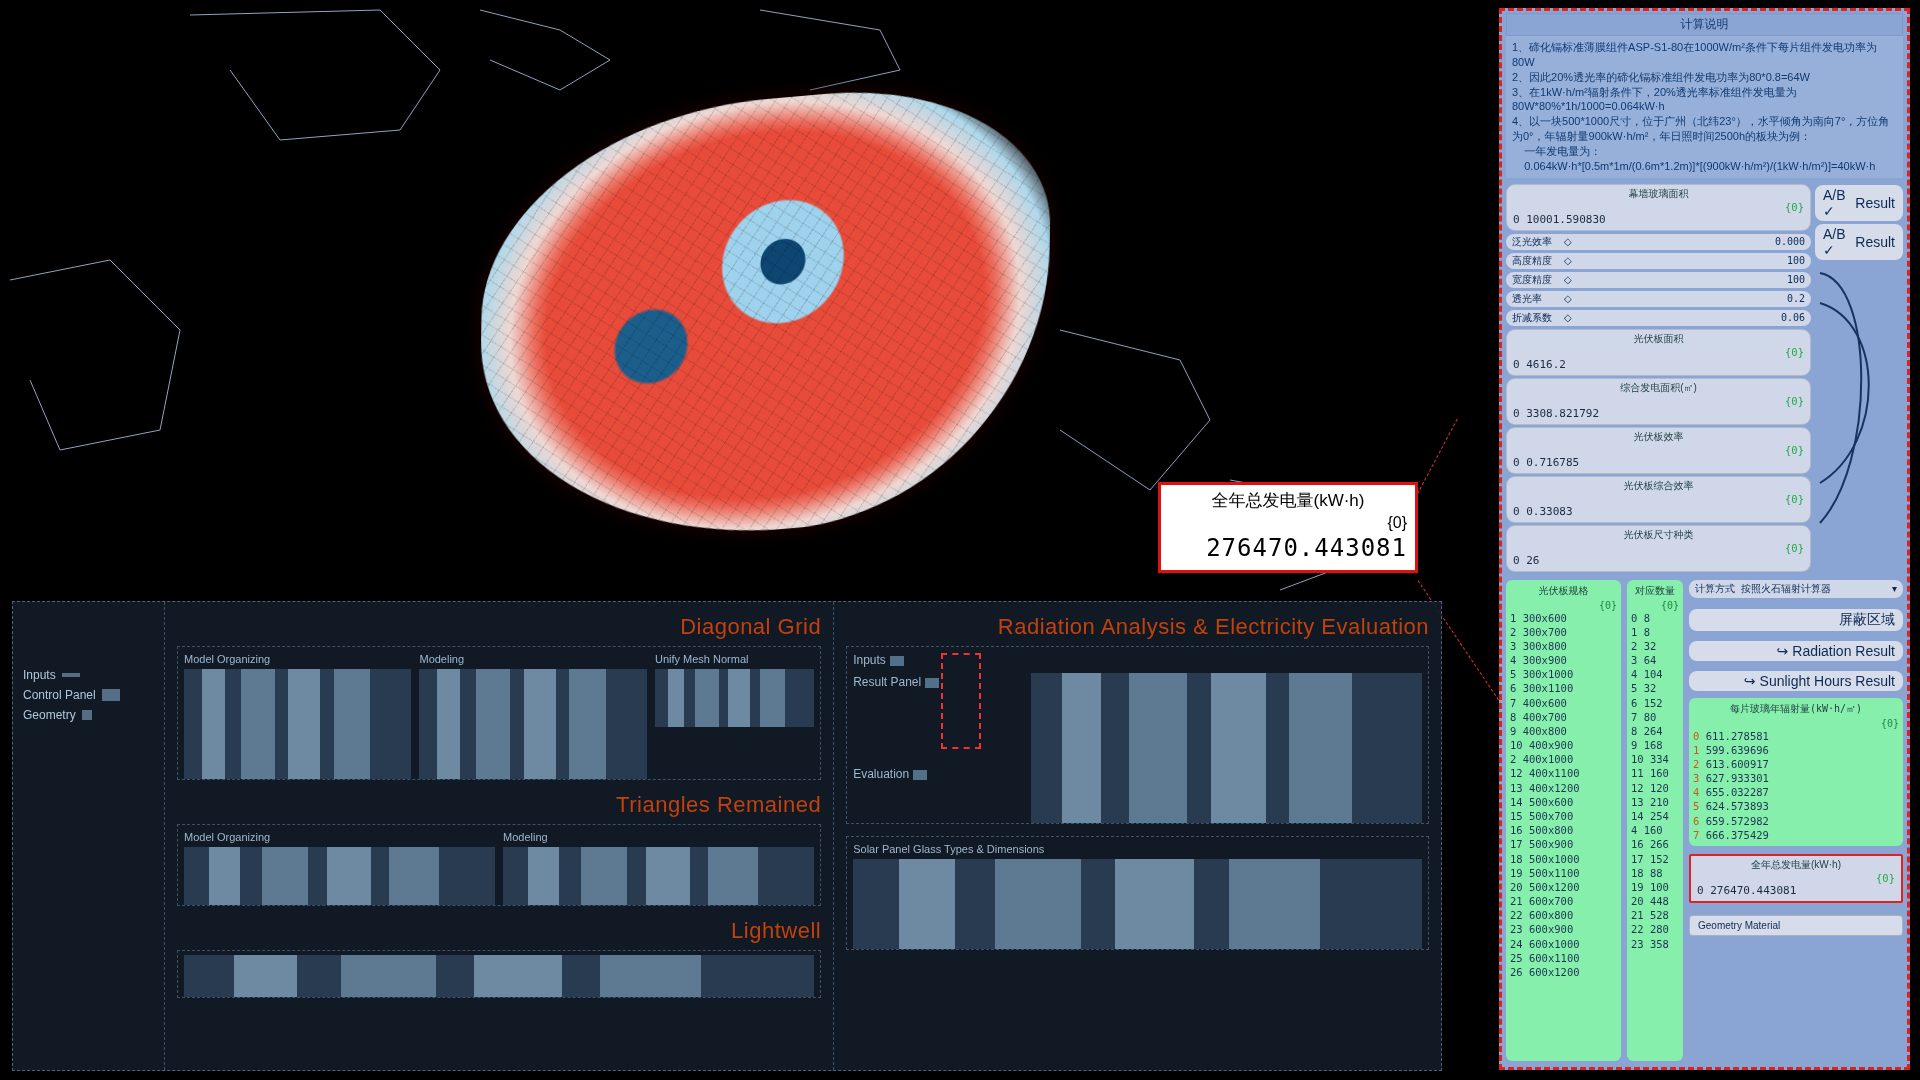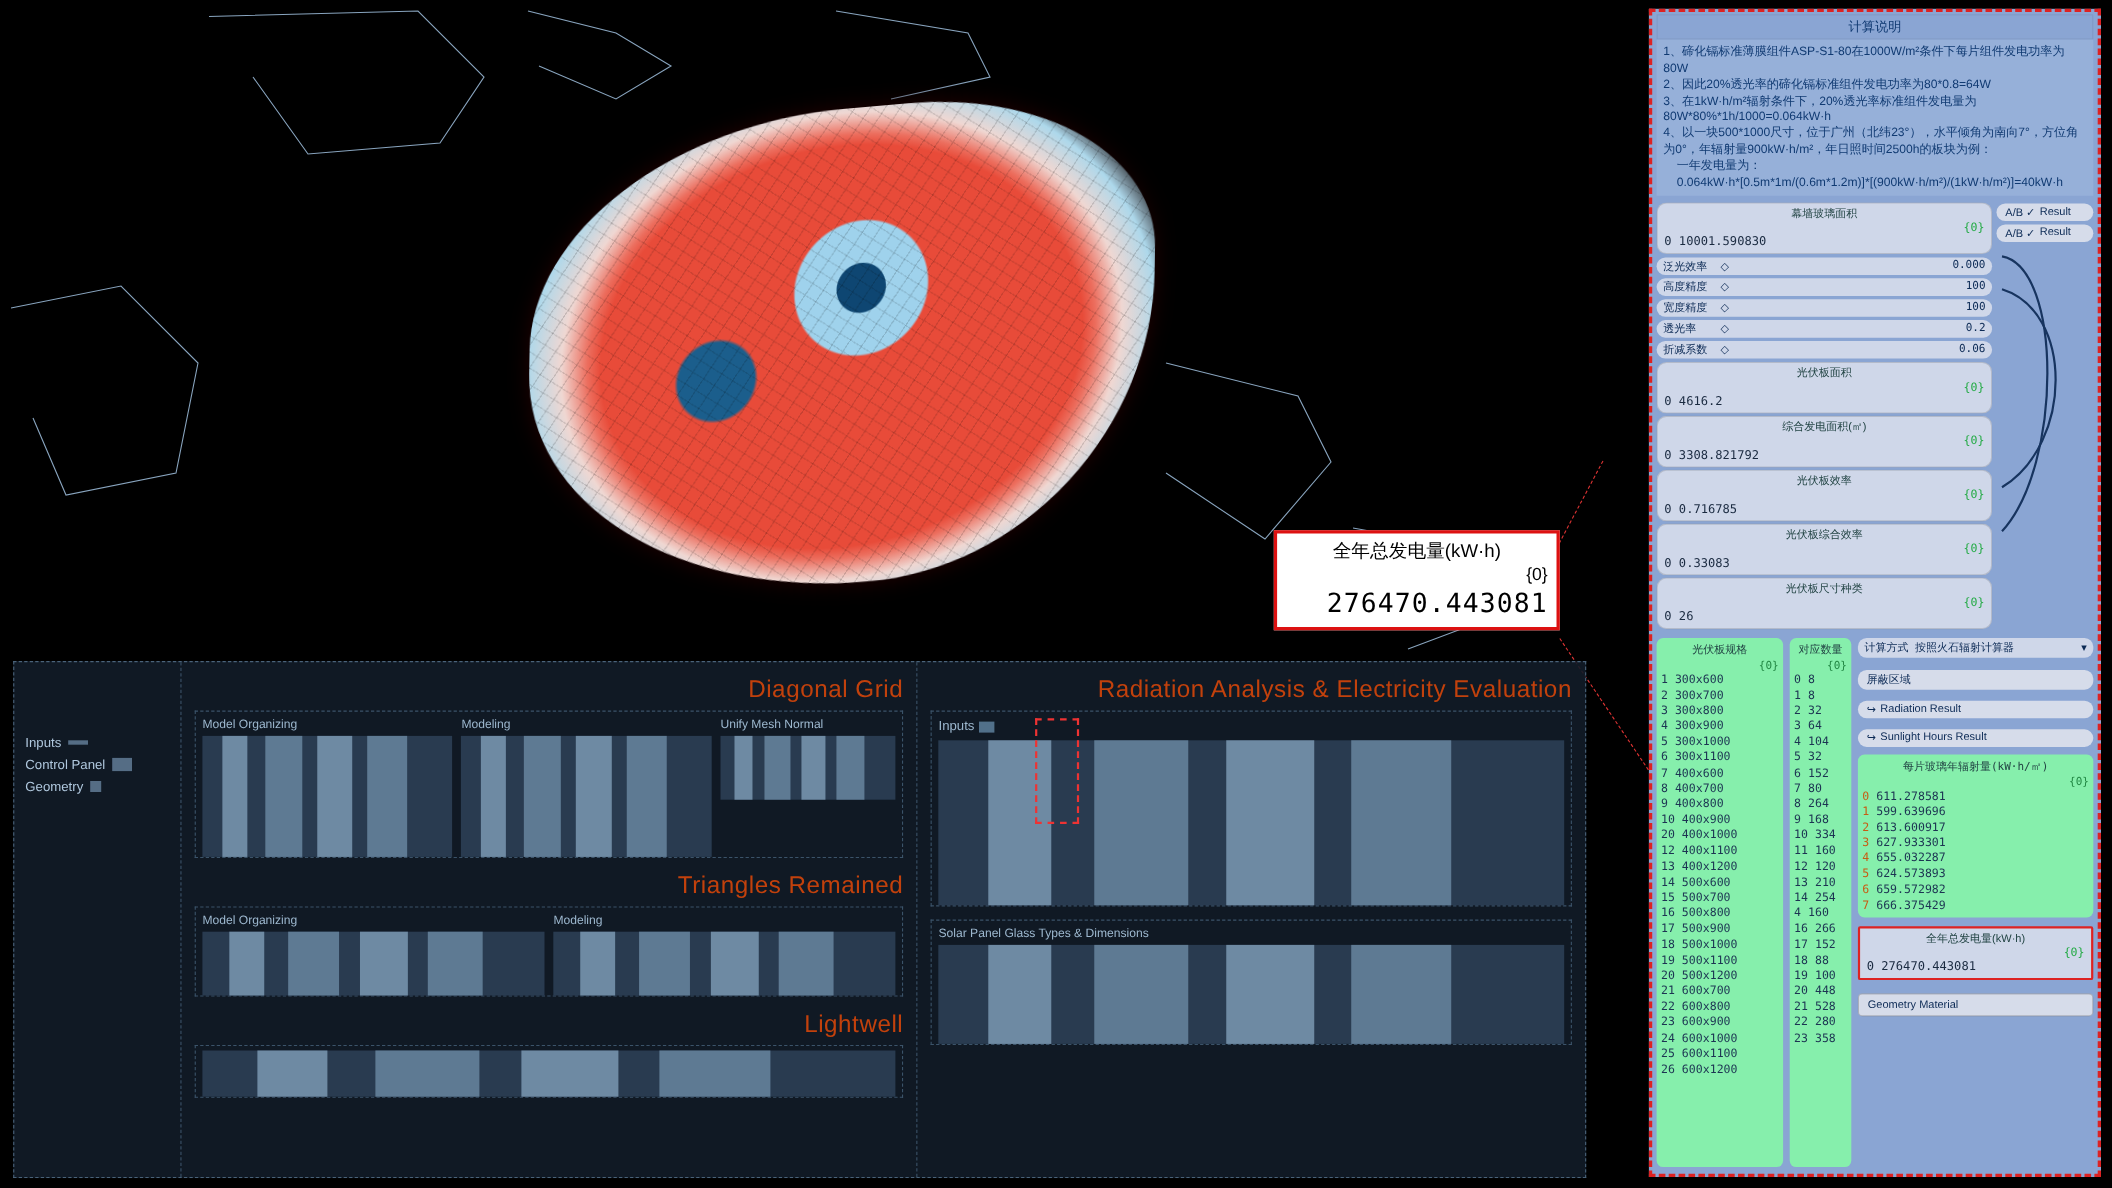--- a/index.html
+++ b/index.html
@@ -123,22 +123,22 @@
   .readout .lbl { text-align:center; font-size:10px; color:#244;}
   .readout .zero { text-align:right; color:#2a4; font-family:monospace;}
   .readout .val { font-family:"Consolas",monospace; font-size:11px; }
   .slider-row{
     display:flex; align-items:center; gap:4px; margin:3px 0;
     background:#cfd7e9; border-radius:8px; padding:1px 6px; font-size:10px;
   }
   .slider-row .nm{width:48px}
   .slider-row .num{flex:1; text-align:right; font-family:monospace;}
   .result-btn{
-    background:#d6dcea; border-radius:8px; font-size:10px; padding:2px 8px;
-    display:flex; align-items:center; gap:4px; margin:3px 0; justify-content:flex-start;
+    background:#d6dcea; border-radius:8px; font-size:14px; padding:2px 8px;
+    display:flex; align-items:center; gap:4px; margin:3px 0; justify-content:flex-end;
   }
   .lower-tables { display:flex; gap:6px; margin-top:6px; flex:1;}
   .tbl {
     background:#86efac; border-radius:6px; padding:4px 4px;
     font-family:"Consolas",monospace; font-size:10.5px; color:#1c3452;
     overflow:hidden;
   }
   .tbl .hdr{ text-align:center; font-size:10px; color:#244; margin-bottom:2px;}
   .tbl .zero{ text-align:right; color:#284; font-size:10px;}
   .tbl .row{ white-space:nowrap; line-height:1.35;}
@@ -227,20 +227,25 @@
     <div class="group">
         <div class="nodes sm"></div>
       </div>
   </div>
 
   <div class="bp-right">
     <div class="section-title">Radiation Analysis &amp; Electricity Evaluation</div>
     <div class="group result-panel-group">
       <div class="kv"><span>Inputs</span><span class="sq"></span></div>
       <div style="display:flex;gap:8px;">
+        <div style="width:170px;">
+          <div class="kv"><span>Result Panel</span><span class="sq"></span></div>
+          <div style="height:70px;"></div>
+          <div class="kv"><span>Evaluation</span><span class="sq"></span></div>
+        </div>
         <div style="flex:1;">
             <div class="nodes tall" style="height:150px"></div>
           </div>
       </div>
       <div class="red-highlight"></div>
     </div>
     <div class="group">
       <div class="sub-title">Solar Panel Glass Types &amp; Dimensions</div>
       <div class="nodes" style="height:90px"></div>
     </div>
@@ -339,21 +344,21 @@
           <div class="row">1 300x600</div>
           <div class="row">2 300x700</div>
           <div class="row">3 300x800</div>
           <div class="row">4 300x900</div>
           <div class="row">5 300x1000</div>
           <div class="row">6 300x1100</div>
           <div class="row">7 400x600</div>
           <div class="row">8 400x700</div>
           <div class="row">9 400x800</div>
           <div class="row">10 400x900</div>
-          <div class="row">20 400x1000</div>
+          <div class="row">2 400x1000</div>
           <div class="row">12 400x1100</div>
           <div class="row">13 400x1200</div>
           <div class="row">14 500x600</div>
           <div class="row">15 500x700</div>
           <div class="row">16 500x800</div>
           <div class="row">17 500x900</div>
           <div class="row">18 500x1000</div>
           <div class="row">19 500x1100</div>
           <div class="row">20 500x1200</div>
           <div class="row">21 600x700</div>

